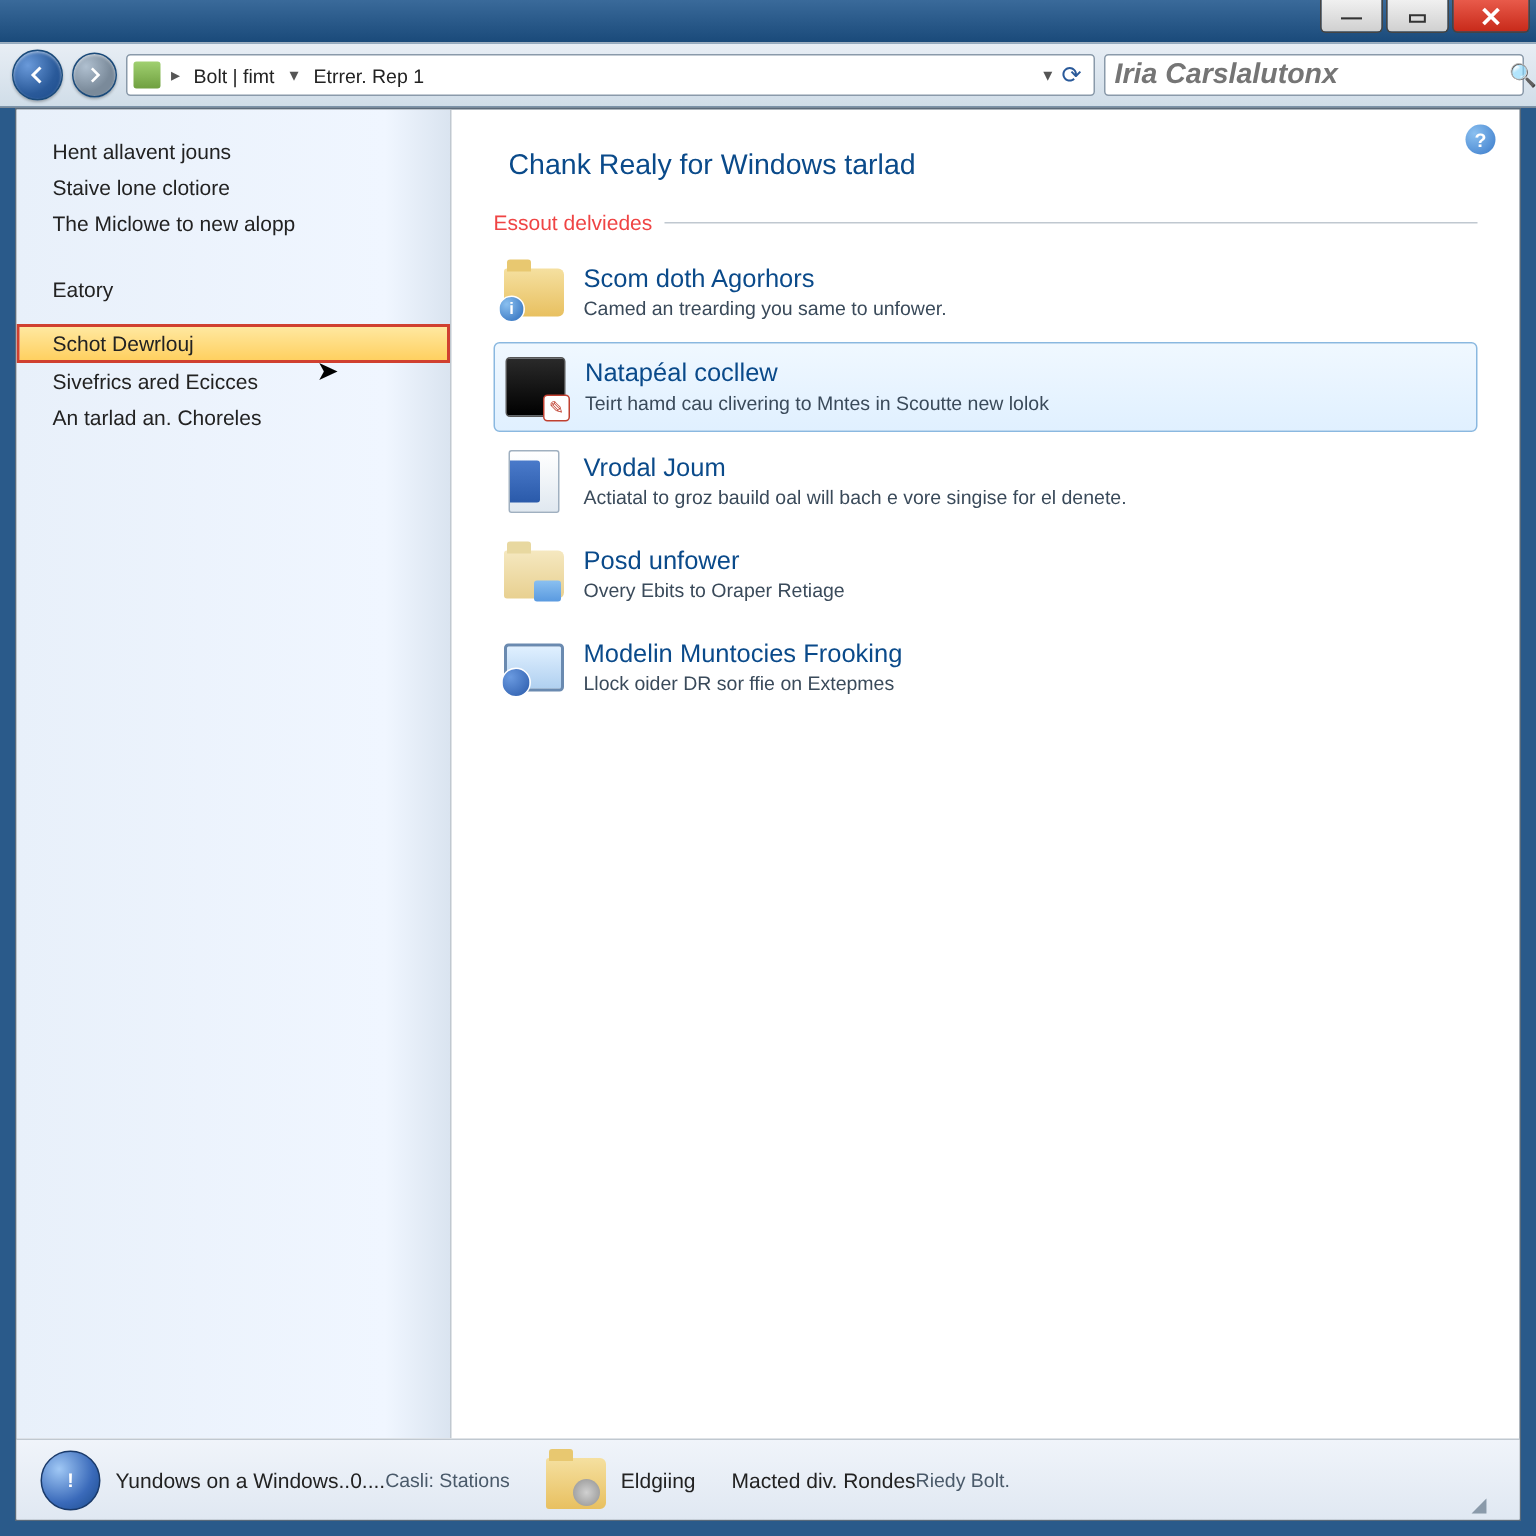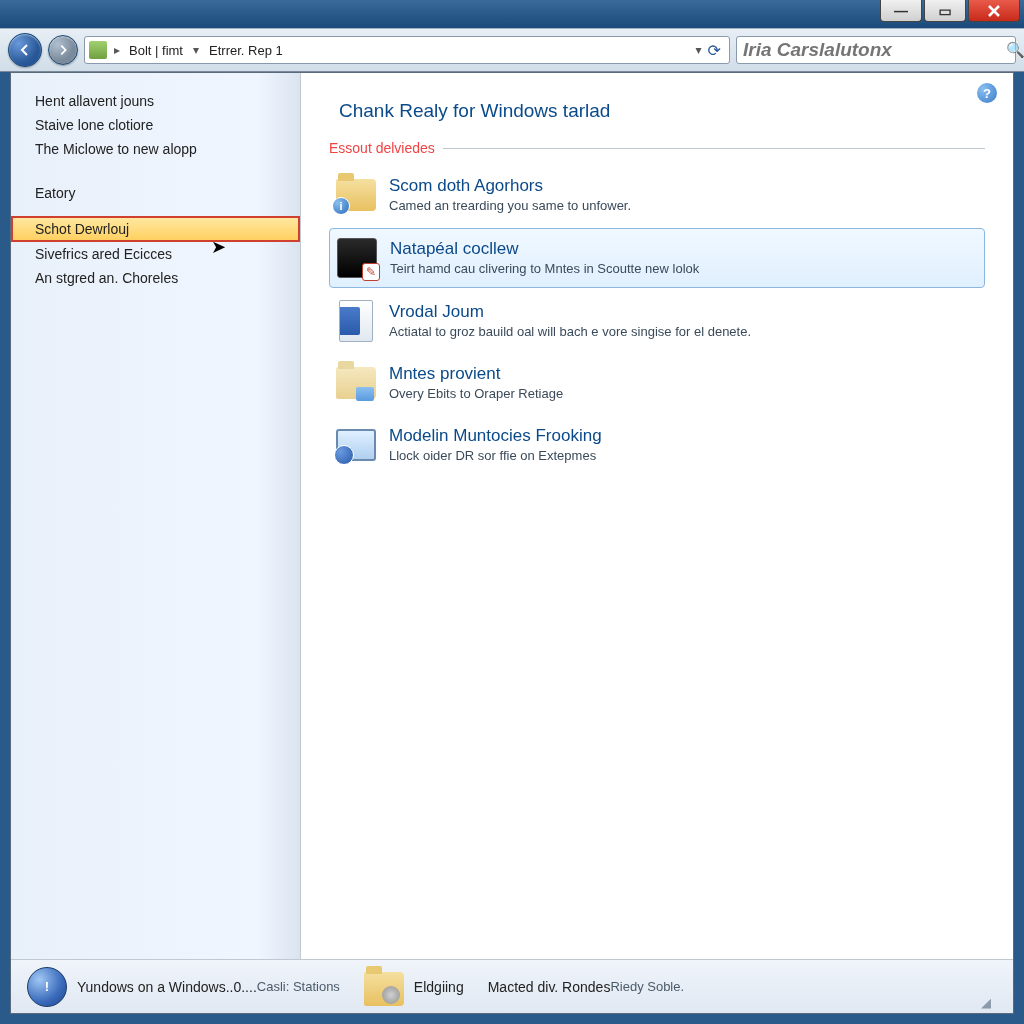--- a/index.html
+++ b/index.html
@@ -434,21 +434,21 @@
         <div class="sidebar-item heading">Staive lone clotiore</div>
         <div class="sidebar-item heading">The Miclowe to new alopp</div>
       </div>
       <div class="sidebar-group">
         <div class="sidebar-item heading">Eatory</div>
         <div class="sidebar-item selected">
           <span>Schot Dewrlouj</span>
           <span class="cursor-arrow">➤</span>
         </div>
         <div class="sidebar-item heading">Sivefrics ared Ecicces</div>
-        <div class="sidebar-item heading">An stgred an. Choreles</div>
+        <div class="sidebar-item heading">An tarlad an. Choreles</div>
       </div>
     </div>
 
     <div class="main">
       <div class="help-icon">?</div>
       <h1 class="page-title">Chank Realy for Windows tarlad</h1>
       <div class="section-header">
         <span>Essout delviedes</span>
       </div>
 
@@ -486,21 +486,21 @@
         </div>
       </div>
 
       <div class="item-row">
         <div class="item-icon">
             <div class="ico-folder-tool">
               <div class="badge"></div>
             </div>
           </div>
         <div class="item-text">
-          <div class="item-title">Mntes provient</div>
+          <div class="item-title">Posd unfower</div>
           <div class="item-desc">Overy Ebits to Oraper Retiage</div>
         </div>
       </div>
 
       <div class="item-row">
         <div class="item-icon">
             <div class="ico-monitor">
               <div class="badge"></div>
             </div>
           </div>
@@ -523,20 +523,20 @@
     </div>
     <div class="status-item">
       <div class="status-icon folder"></div>
       <div class="status-text">
         <div class="status-line1">Eldgiing</div>
       </div>
     </div>
     <div class="status-item">
       <div class="status-text">
         <div class="status-line1">Macted div. Rondes</div>
-        <div class="status-line2">Riedy Soble.</div>
+        <div class="status-line2">Riedy Bolt.</div>
       </div>
     </div>
     <div class="status-right">
       <div class="resize-grip">◢</div>
     </div>
   </div>
 </div>
 
 </body></html>

